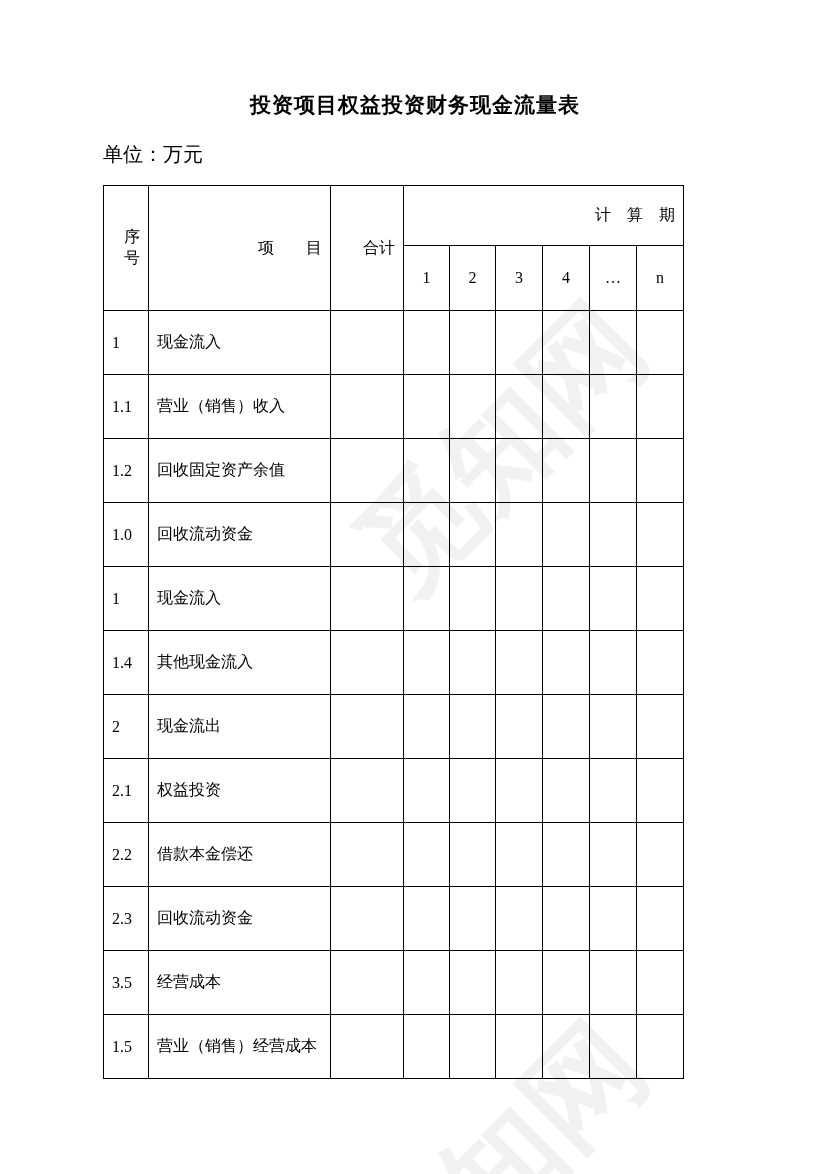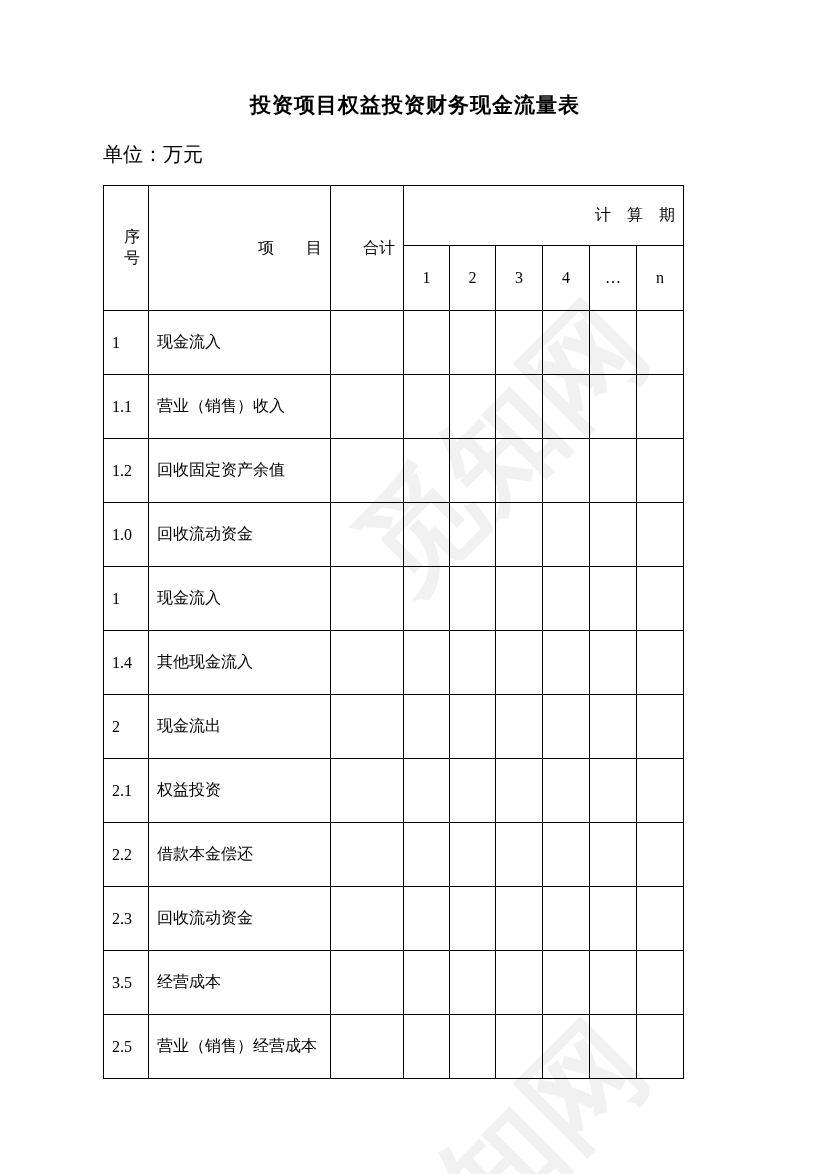--- a/index.html
+++ b/index.html
@@ -221,21 +221,21 @@
         <td class="item-cell">经营成本</td>
         <td></td>
         <td></td>
           <td></td>
           <td></td>
           <td></td>
           <td></td>
           <td></td>
       </tr>
       <tr>
-        <td class="serial-cell">2.5</td>
+        <td class="serial-cell">1.5</td>
         <td class="item-cell">营业（销售）经营成本</td>
         <td></td>
         <td></td>
           <td></td>
           <td></td>
           <td></td>
           <td></td>
           <td></td>
       </tr>
     </tbody>

